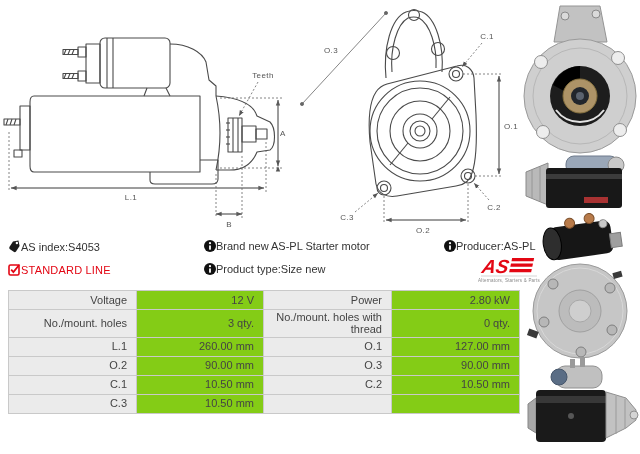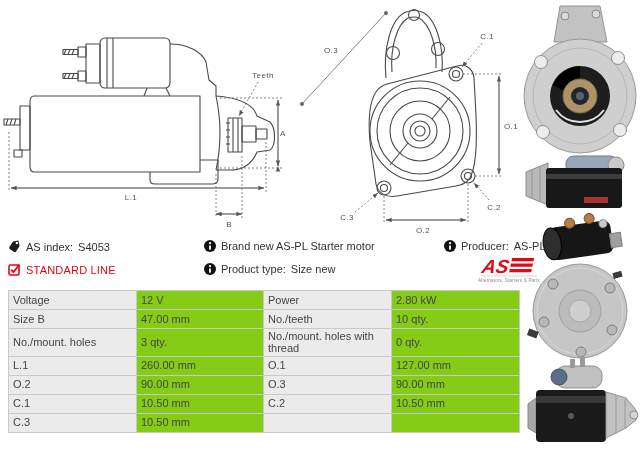--- a/index.html
+++ b/index.html
@@ -1,24 +1,24 @@
 <!DOCTYPE html>
 <html><head>
 <meta charset="utf-8">
 <style>
   *{margin:0;padding:0;box-sizing:border-box}
   html,body{width:640px;height:454px}
   body{background:#fff;font-family:"Liberation Sans",sans-serif;position:relative;overflow:hidden}
   .abs{position:absolute}
-  .info-item{position:absolute;display:flex;align-items:center;gap:5px;font-size:11px;color:#333;white-space:nowrap}
+  .info-item{position:absolute;display:flex;align-items:center;font-size:11px;color:#333;white-space:nowrap}
   .b{font-weight:normal}
   .red{color:#e30613;font-weight:normal;letter-spacing:.2px}
   .ic{flex:0 0 auto}
   .spec-table{position:absolute;left:8px;top:290px;width:511px;border-collapse:collapse;table-layout:fixed;font-size:11px;color:#444}
-  .spec-table td{border:1px solid #c9c9c9;height:19px;text-align:left;padding:1px 9px 1px 4px;vertical-align:middle;line-height:1.12;overflow:hidden}
+  .spec-table td{border:1px solid #c9c9c9;height:19px;text-align:right;padding:1px 9px 1px 4px;vertical-align:middle;line-height:1.12;overflow:hidden}
   .spec-table tr.tall td{height:27px}
   td.lab{background:#ebebeb}
   td.val{background:#84cc16}
   .dwg-text{font-family:"Liberation Sans",sans-serif;font-size:8px;fill:#555;letter-spacing:.4px}
   .logo-tag{font-size:4.5px;fill:#888;letter-spacing:.2px}
 </style>
 </head>
 <body>
 
 <svg class="abs" style="left:0;top:0" width="286" height="246" viewBox="0 0 286 246">
@@ -284,26 +284,20 @@
       <col style="width:128px">
       <col style="width:128px">
     </colgroup>
   <tbody>
     <tr>
       <td class="lab">Voltage</td>
       <td class="val">12 V</td>
       <td class="lab">Power</td>
       <td class="val">2.80 kW</td>
     </tr>
-    <tr>
-      <td class="lab">Size B</td>
-      <td class="val">47.00 mm</td>
-      <td class="lab">No./teeth</td>
-      <td class="val">10 qty.</td>
-    </tr>
     <tr class="tall">
       <td class="lab">No./mount. holes</td>
       <td class="val">3 qty.</td>
       <td class="lab">No./mount. holes with thread</td>
       <td class="val">0 qty.</td>
     </tr>
     <tr>
       <td class="lab">L.1</td>
       <td class="val">260.00 mm</td>
       <td class="lab">O.1</td>

